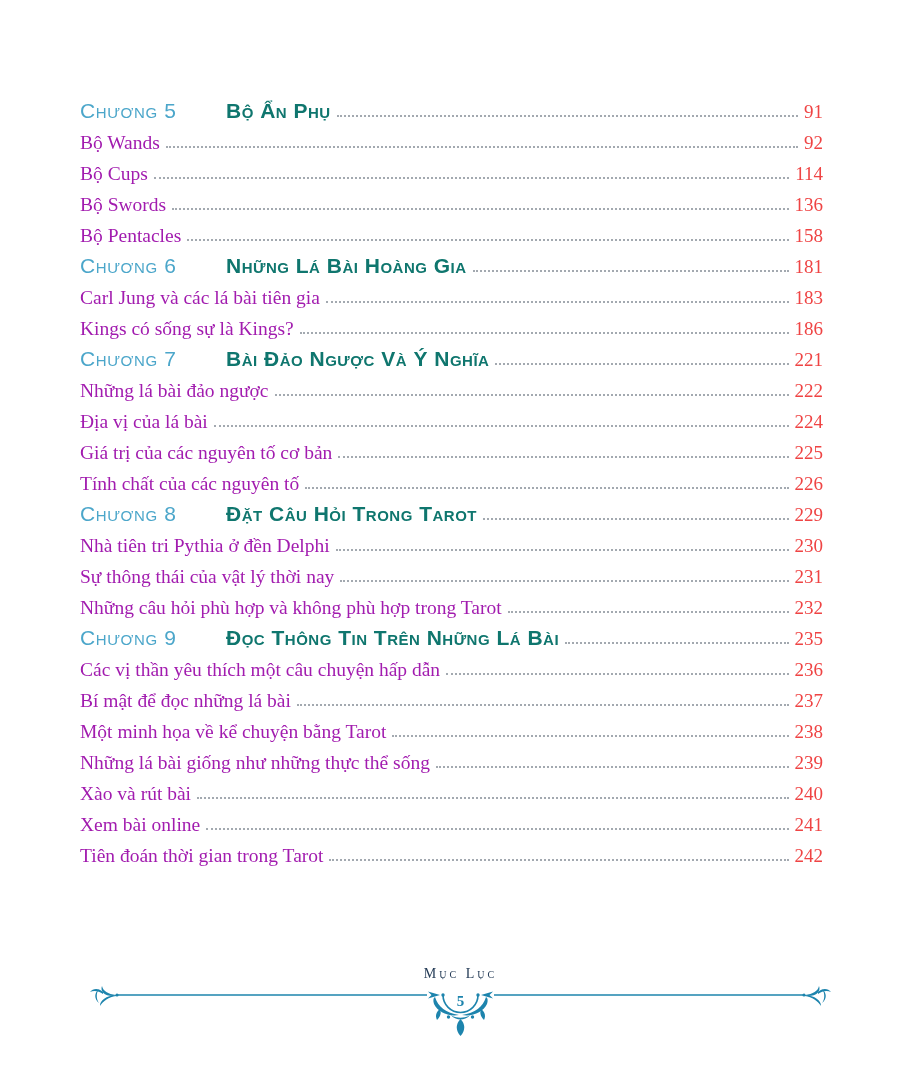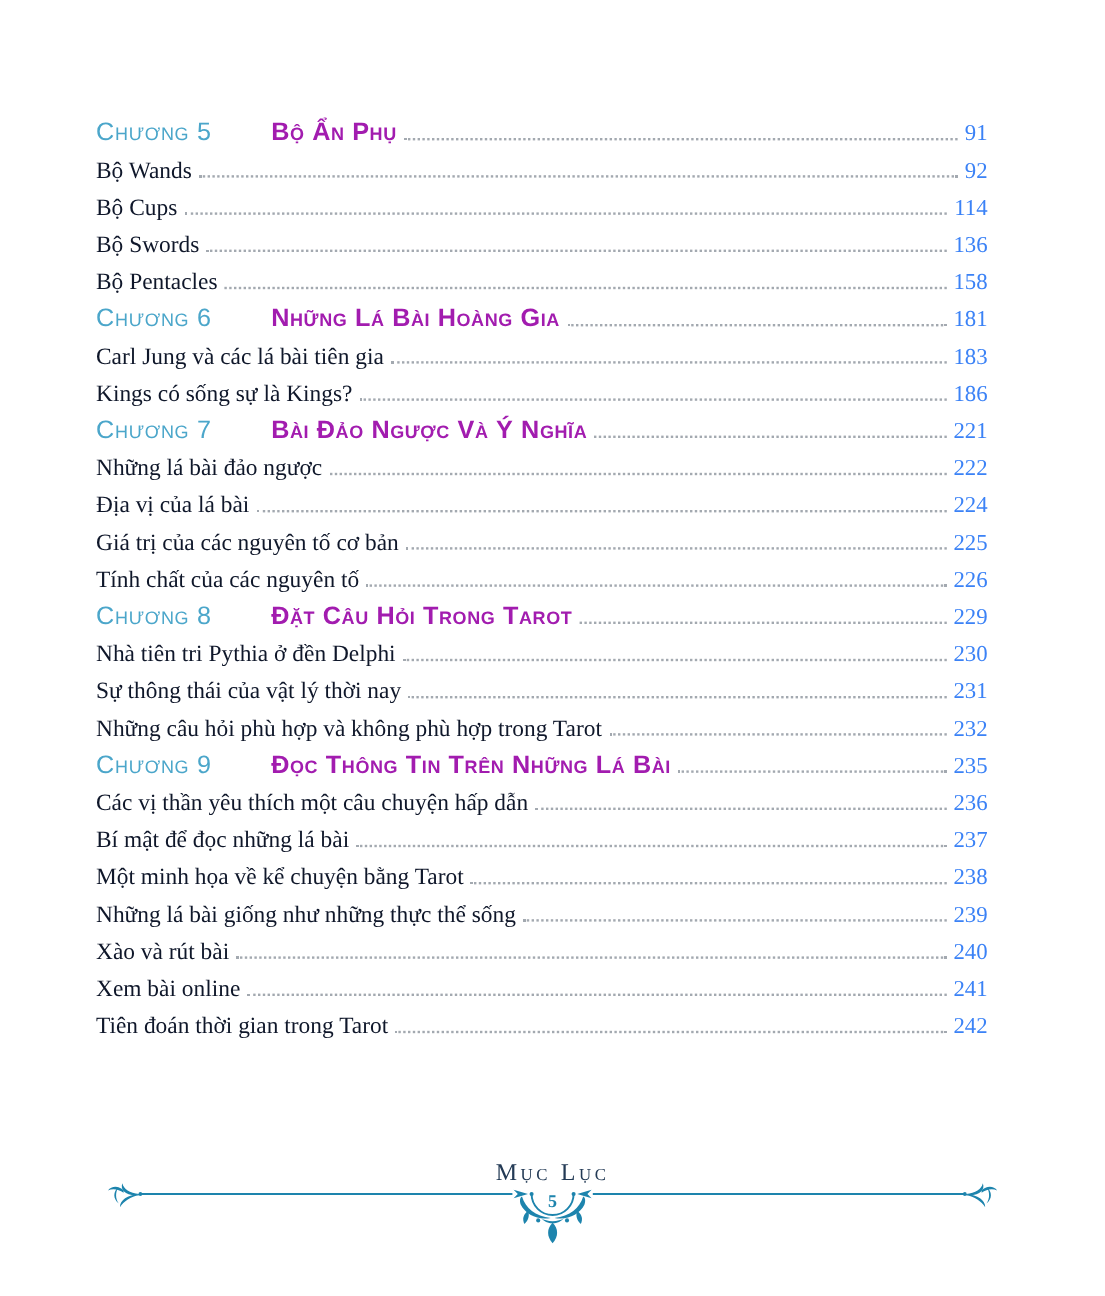--- a/index.html
+++ b/index.html
@@ -18,29 +18,29 @@
     display:flex;
     align-items:flex-end;
     height:31px;
   }
   .row.chapter{ margin-top:0; }
   .row.chapter.first{ margin-top:94px; }
   .txt{
     line-height:1;
     padding-bottom:4px;
     font-size:19.5px;
-    color:#0f172a;
+    color:#a21caf;
     white-space:nowrap;
   }
   .num{
     line-height:1;
     padding-bottom:4px;
     padding-left:3px;
     font-size:19px;
-    color:#3b82f6;
+    color:#ef4444;
     white-space:nowrap;
   }
   .leader{
     flex:1;
     border-bottom:2px dotted #a3a9b0;
     margin:0 3px 8px 6px;
     min-width:20px;
   }
   .ch-label{
     flex:0 0 146px;
@@ -54,35 +54,35 @@
     white-space:nowrap;
   }
   .ch-title{
     line-height:1;
     padding-bottom:4px;
     font-family:"Liberation Sans", sans-serif;
     font-variant:small-caps;
     font-weight:bold;
     font-size:21px;
     letter-spacing:0.5px;
-    color:#a21caf;
+    color:#0f766e;
     white-space:nowrap;
   }
   .footer{
     position:absolute;
     left:0; top:0; width:921px; height:1080px;
     pointer-events:none;
   }
   .footer-label{
     position:absolute;
     top:966px; left:0; width:921px;
     text-align:center;
     font-family:"Liberation Serif", serif;
     font-variant:small-caps;
-    font-size:20px;
+    font-size:14px;
     letter-spacing:3px;
     color:#233a55;
   }
   .ornament{
     position:absolute;
     top:985px; left:88px;
     width:745px; height:56px;
   }
   .ornament svg{ display:block; }
 </style>

